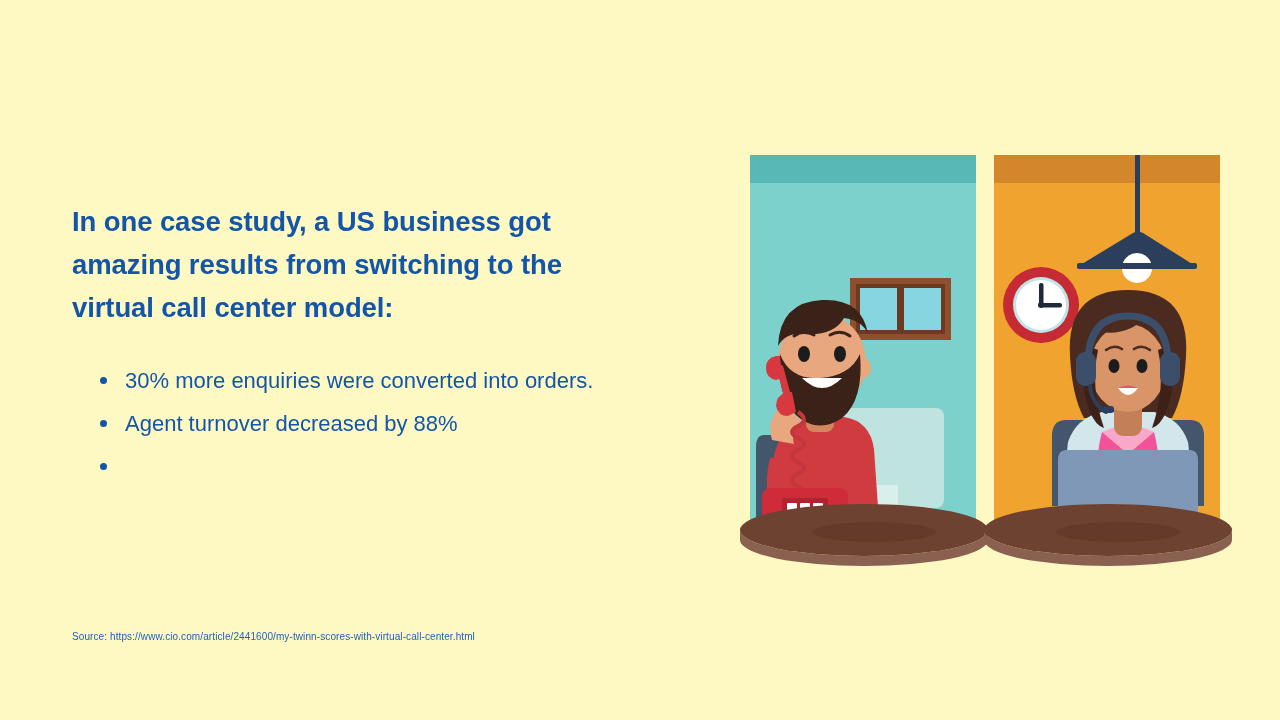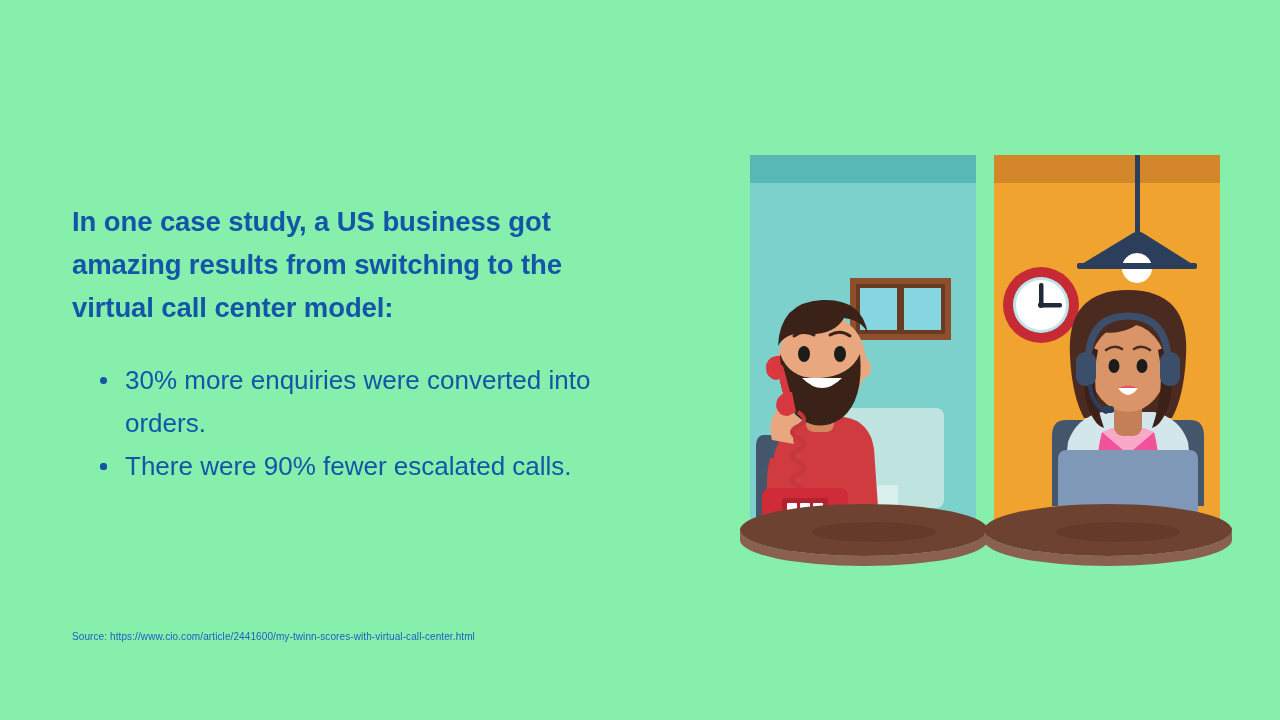--- a/index.html
+++ b/index.html
@@ -11,21 +11,21 @@
     width: 1280px;
     height: 720px;
     background: #ffffff;
     font-family: "Liberation Sans", sans-serif;
     overflow: hidden;
     position: relative;
   }
   .slide {
     position: absolute;
     inset: 0;
-    background: #86efac;
+    background: #fef9c3;
   }
 
   
   .text-col {
     position: absolute;
     left: 72px;
     top: 200px;
     width: 600px;
   }
   .headline {
@@ -39,21 +39,21 @@
   }
   .bullet-list {
     list-style: none;
     margin: 30px 0 0 0;
     padding: 0;
     width: 560px;
   }
   .bullet-item {
     position: relative;
     color: #1355a8;
-    font-size: 26px;
+    font-size: 22px;
     line-height: 43px;
     font-weight: 400;
     padding-left: 53px;
     margin: 0;
   }
   .bullet-item .dot {
     position: absolute;
     left: 28px;
     top: 18px;
     width: 7px;
@@ -94,24 +94,24 @@
   <div class="text-col">
     <h1 class="headline">In one case study, a US business got amazing results from switching to the virtual call center model:</h1>
 
     <ul class="bullet-list">
       <li class="bullet-item">
         <span class="dot"></span>
         <span>30% more enquiries were converted into orders.</span>
       </li>
       <li class="bullet-item">
         <span class="dot"></span>
+        <span>Agent turnover decreased by 88%</span>
       </li>
       <li class="bullet-item">
         <span class="dot"></span>
-        <span>There were 90% fewer escalated calls.</span>
       </li>
     </ul>
   </div>
 
   <div class="source">Source: https://www.cio.com/article/2441600/my-twinn-scores-with-virtual-call-center.html</div>
 
   <div class="art">
     <svg viewBox="0 0 500 430" xmlns="http://www.w3.org/2000/svg">
 
       <g>

